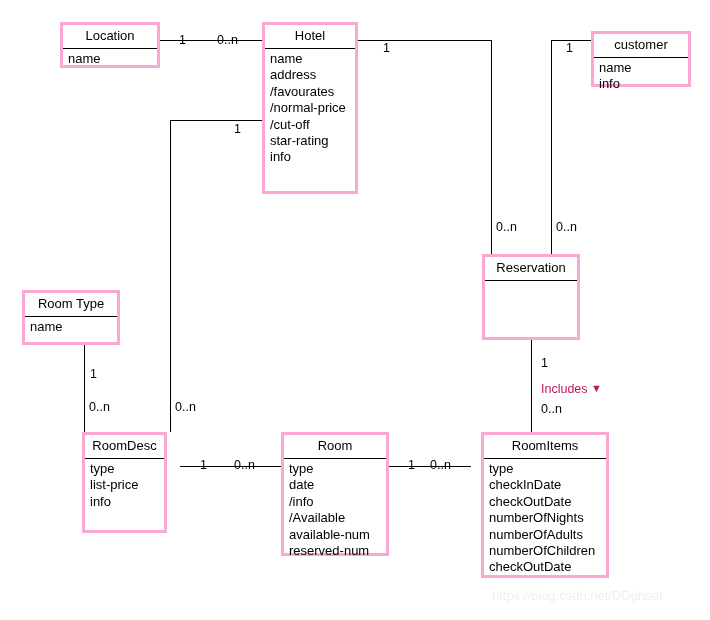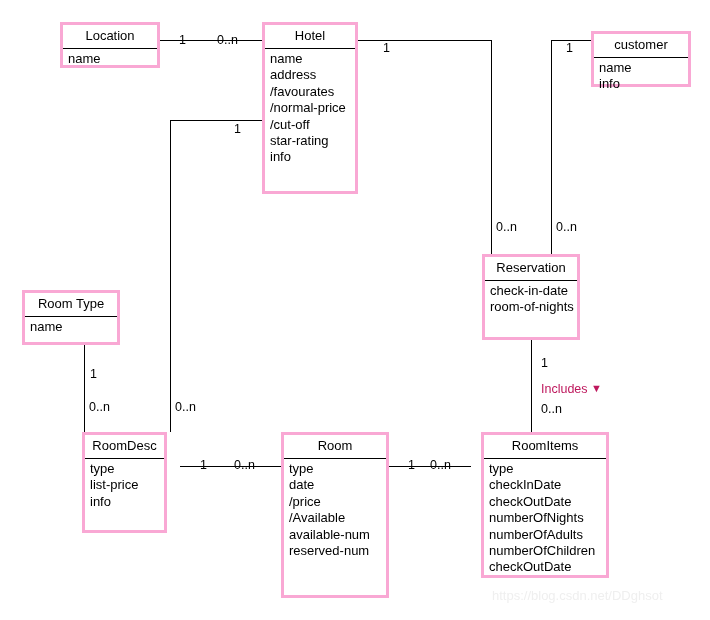--- a/index.html
+++ b/index.html
@@ -134,48 +134,44 @@
   <div class="uml-class" style="left:591px; top:22px; width:100px; height:56px;margin-top:9px;">
     <div class="cls-title">customer</div>
     <div class="cls-attrs">
       <div>name</div>
       <div>info</div>
     </div>
   </div>
 
   <div class="uml-class" style="left:482px; top:254px; width:98px; height:86px;">
     <div class="cls-title">Reservation</div>
-    <div class="cls-attrs">
-      <div>check-in-date</div>
-      <div>room-of-nights</div>
-    </div>
   </div>
 
   <div class="uml-class" style="left:22px; top:290px; width:98px; height:55px;">
     <div class="cls-title">Room Type</div>
     <div class="cls-attrs">
       <div>name</div>
     </div>
   </div>
 
   <div class="uml-class" style="left:82px; top:432px; width:85px; height:101px;">
     <div class="cls-title">RoomDesc</div>
     <div class="cls-attrs">
       <div>type</div>
       <div>list-price</div>
       <div>info</div>
     </div>
   </div>
 
-  <div class="uml-class" style="left:281px; top:432px; width:108px; height:166px;">
+  <div class="uml-class" style="left:281px; top:432px; width:108px; height:124px;">
     <div class="cls-title">Room</div>
     <div class="cls-attrs">
       <div>type</div>
       <div>date</div>
-      <div>/price</div>
+      <div>/info</div>
       <div>/Available</div>
       <div>available-num</div>
       <div>reserved-num</div>
     </div>
   </div>
 
   <div class="uml-class" style="left:481px; top:432px; width:128px; height:146px;">
     <div class="cls-title">RoomItems</div>
     <div class="cls-attrs">
       <div>type</div>

